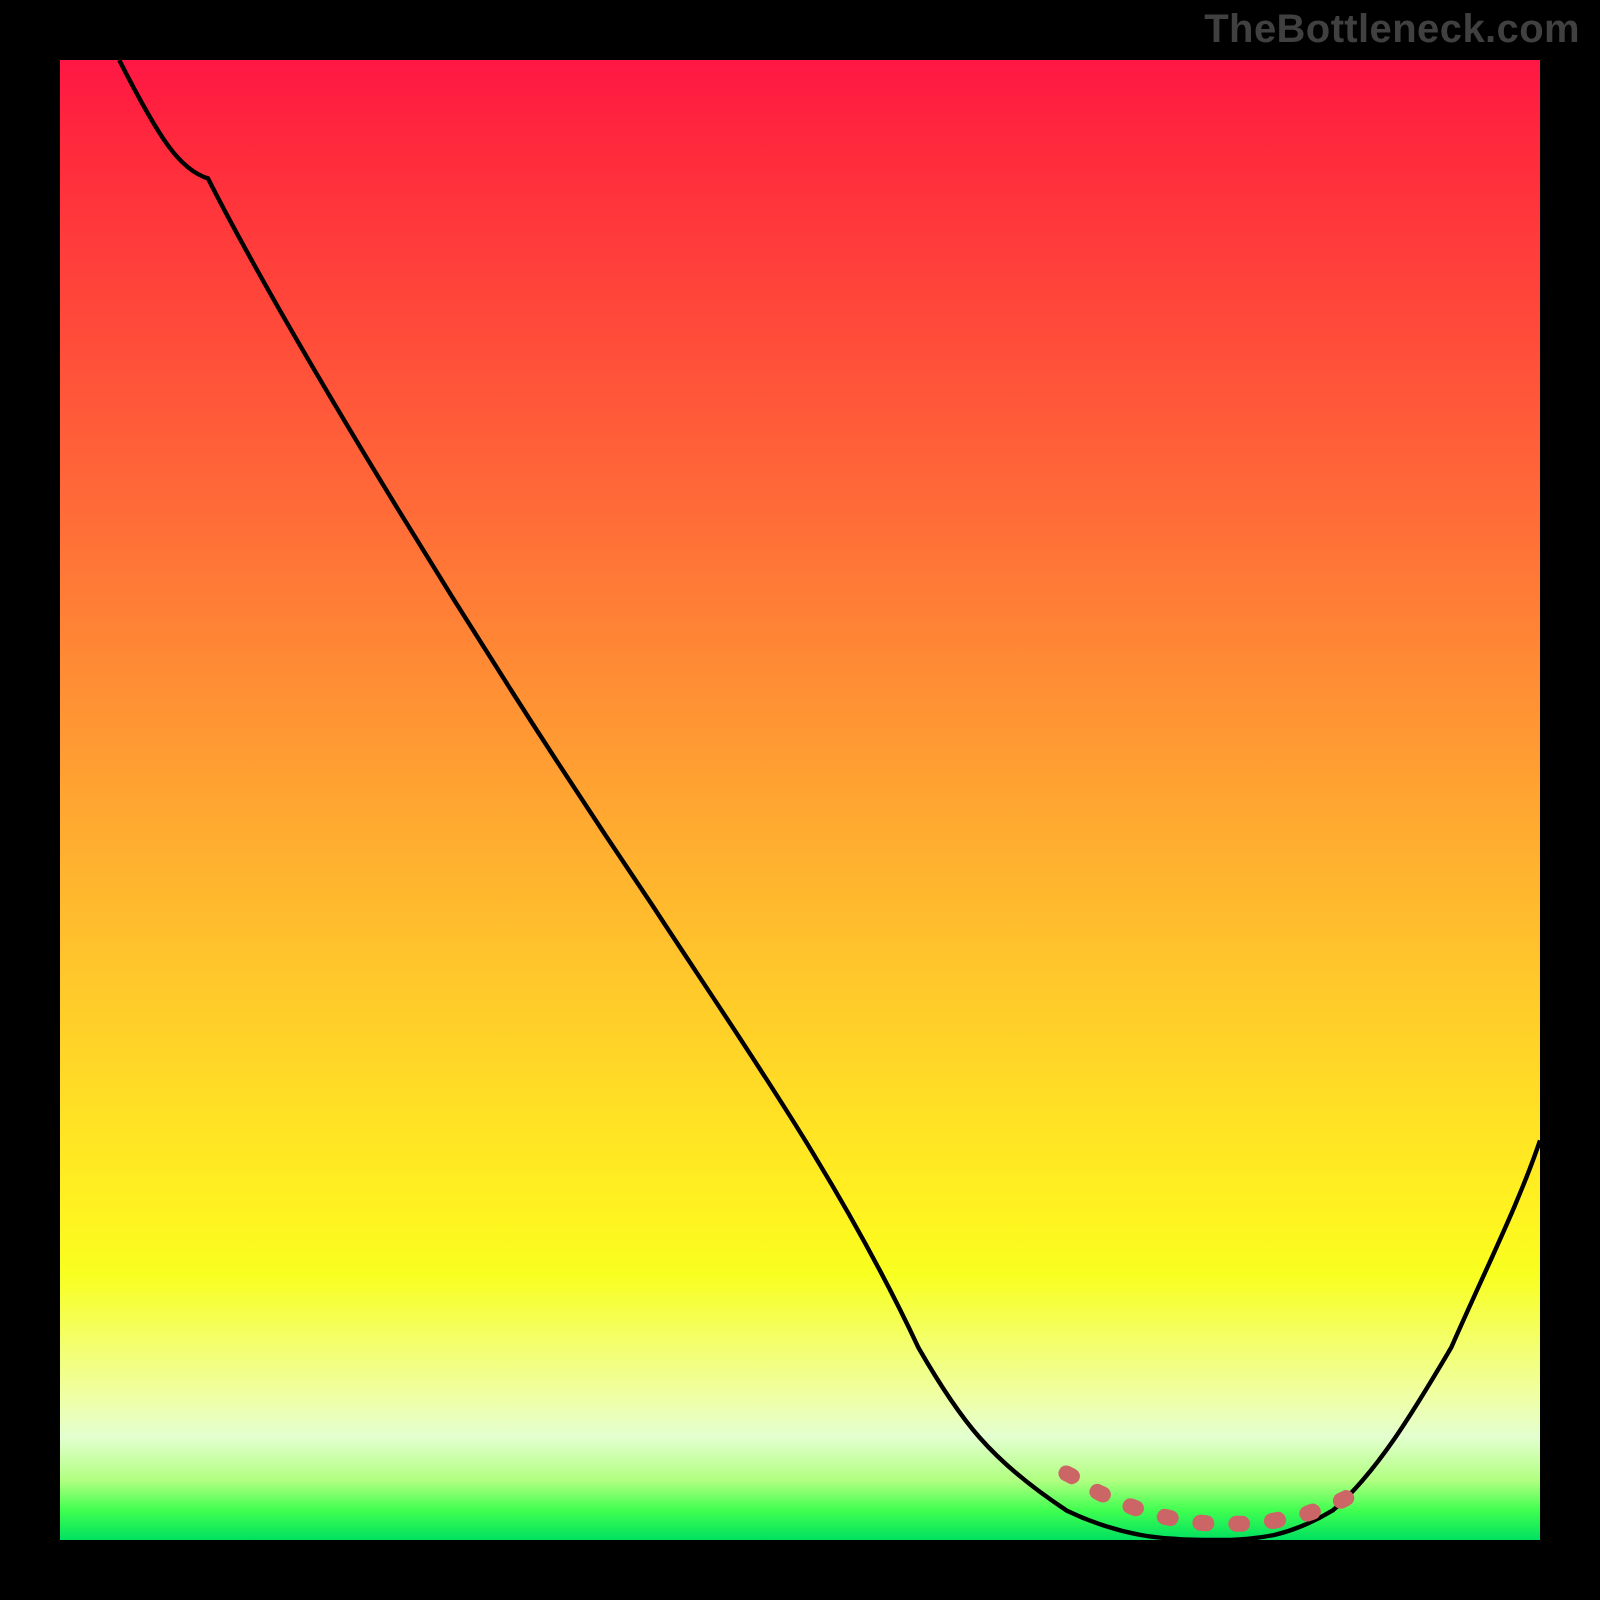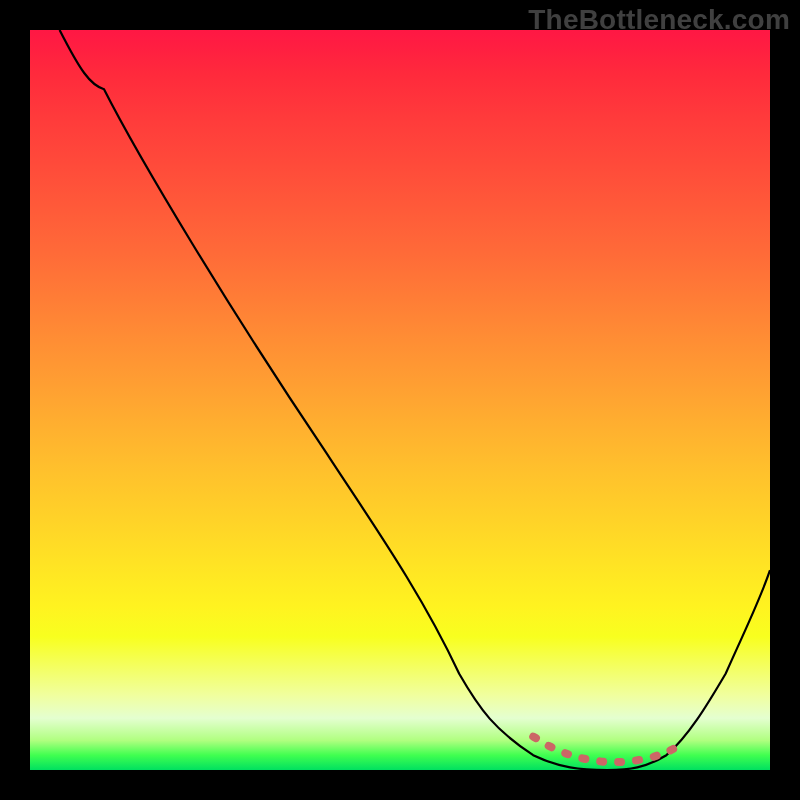--- a/index.html
+++ b/index.html
@@ -14,21 +14,21 @@
   .container {
     position: relative;
     width: 800px;
     height: 800px;
   }
   .watermark {
     position: absolute;
     top: 4px;
     right: 10px;
     color: #404040;
-    font-size: 28px;
+    font-size: 20px;
     font-weight: bold;
     letter-spacing: 0.2px;
     z-index: 10;
   }
   .plot-area {
     position: absolute;
     left: 30px;
     top: 30px;
     width: 740px;
     height: 740px;

